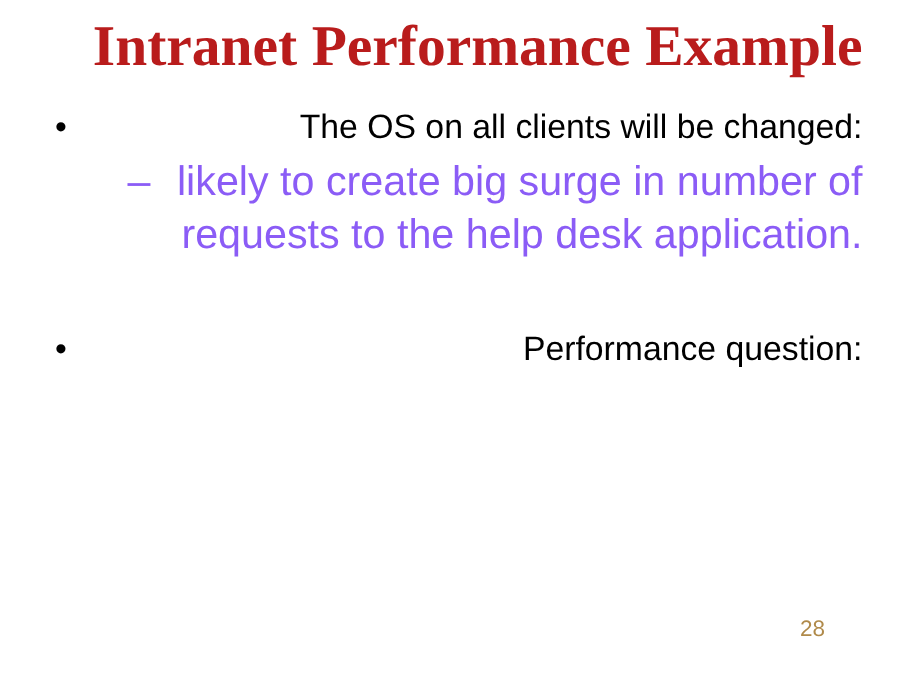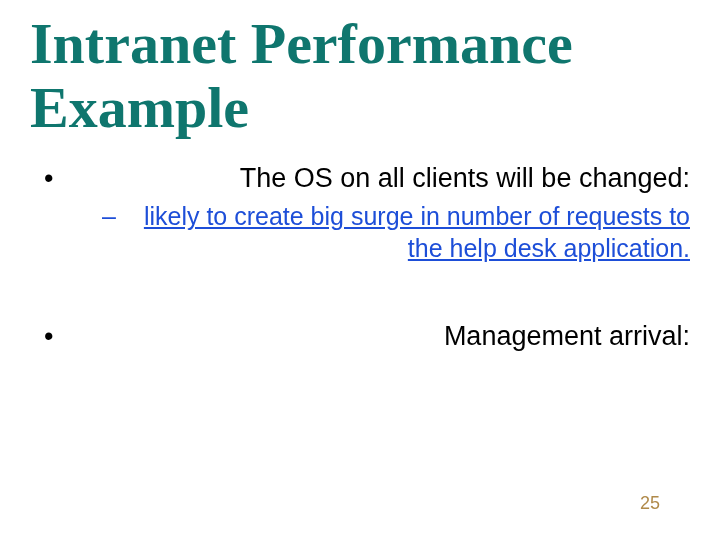--- a/index.html
+++ b/index.html
@@ -12,23 +12,23 @@
       overflow: hidden;
     }
     .slide {
       width: 100%;
       height: 100%;
       padding: 12px 30px 30px 30px;
       position: relative;
     }
     .title {
       font-family: "Comic Sans MS", "Comic Sans", cursive;
-      font-size: 58px;
-      color: #0f766e;
-      text-align: left;
+      font-size: 46px;
+      color: #b91c1c;
+      text-align: right;
       line-height: 1.1;
       margin-bottom: 22px;
     }
     ul.level1 {
       list-style: none;
       padding-left: 14px;
       text-align: right;
     }
     ul.level1 > li {
       font-size: 27px;
@@ -44,26 +44,25 @@
       left: 0;
       top: 0;
       font-size: 27px;
     }
     ul.level2 {
       list-style: none;
       padding-left: 34px;
       margin-top: 6px;
     }
     ul.level2 > li {
-      font-size: 25px;
-      color: #1d4ed8;
+      font-size: 33px;
+      color: #8b5cf6;
       line-height: 1.25;
       padding-left: 20px;
       position: relative;
-      text-decoration: underline;
     }
     ul.level2 > li::before {
       content: "–";
       position: absolute;
       left: 0;
       top: 0;
     }
     .gap {
       height: 48px;
     }
@@ -90,18 +89,18 @@
           <span> likely to create big surge in number of requests to the help desk application.</span>
         </li>
       </ul>
     </li>
   </ul>
 
   <div class="gap"></div>
 
   <ul class="level1">
     <li>
-      <span>Management arrival:</span>
+      <span>Performance question:</span>
     </li>
   </ul>
 
-  <div class="pagenum">25</div>
+  <div class="pagenum">28</div>
 </div>
 
 </body></html>

